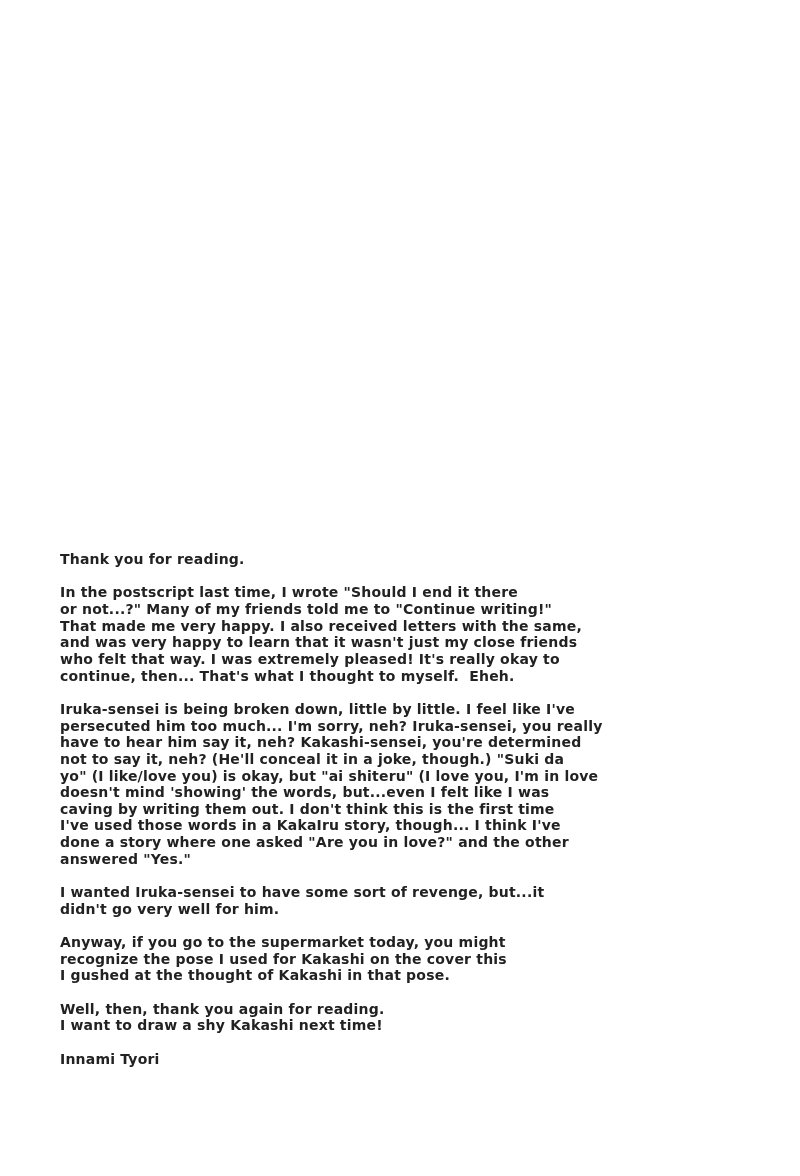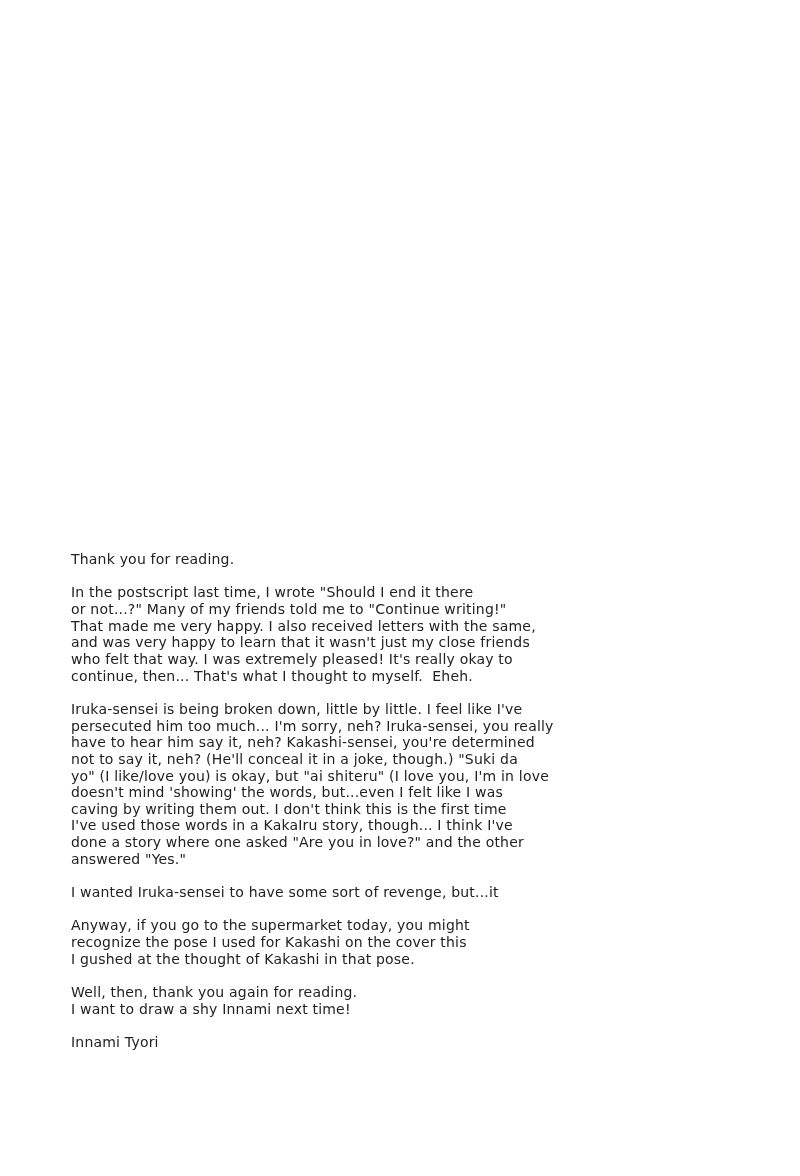--- a/index.html
+++ b/index.html
@@ -10,27 +10,28 @@
   .page {
     position: relative;
     width: 800px;
     height: 1176px;
     background: #ffffff;
     overflow: hidden;
     font-family: "DejaVu Sans", "Liberation Sans", sans-serif;
   }
   .letter {
     position: absolute;
-    left: 71px;
+    left: 60px;
     top: 551px;
     width: 524px;
     color: #222222;
     font-size: 14px;
     line-height: 16.65px;
     letter-spacing: 0.2px;
+    font-weight: bold;
   }
   .paragraph {
     margin: 0 0 16.65px 0;
   }
   .paragraph:last-child {
     margin-bottom: 4px;
   }
   .line {
     white-space: pre; 
   }
@@ -58,27 +59,28 @@
         <div class="line">not to say it, neh? (He'll conceal it in a joke, though.) "Suki da</div>
         <div class="line">yo" (I like/love you) is okay, but "ai shiteru" (I love you, I'm in love</div>
         <div class="line">doesn't mind 'showing' the words, but...even I felt like I was</div>
         <div class="line">caving by writing them out. I don't think this is the first time</div>
         <div class="line">I've used those words in a KakaIru story, though... I think I've</div>
         <div class="line">done a story where one asked "Are you in love?" and the other</div>
         <div class="line">answered "Yes."</div>
       </div>
       <div class="paragraph">
         <div class="line">I wanted Iruka-sensei to have some sort of revenge, but...it</div>
+        <div class="line">didn't go very well for him.</div>
       </div>
       <div class="paragraph">
         <div class="line">Anyway, if you go to the supermarket today, you might</div>
         <div class="line">recognize the pose I used for Kakashi on the cover this</div>
         <div class="line">I gushed at the thought of Kakashi in that pose.</div>
       </div>
       <div class="paragraph">
         <div class="line">Well, then, thank you again for reading.</div>
-        <div class="line">I want to draw a shy Innami next time!</div>
+        <div class="line">I want to draw a shy Kakashi next time!</div>
       </div>
       <div class="paragraph">
         <div class="line">Innami Tyori</div>
       </div>
     </div>
 </div>
 
 </body></html>

